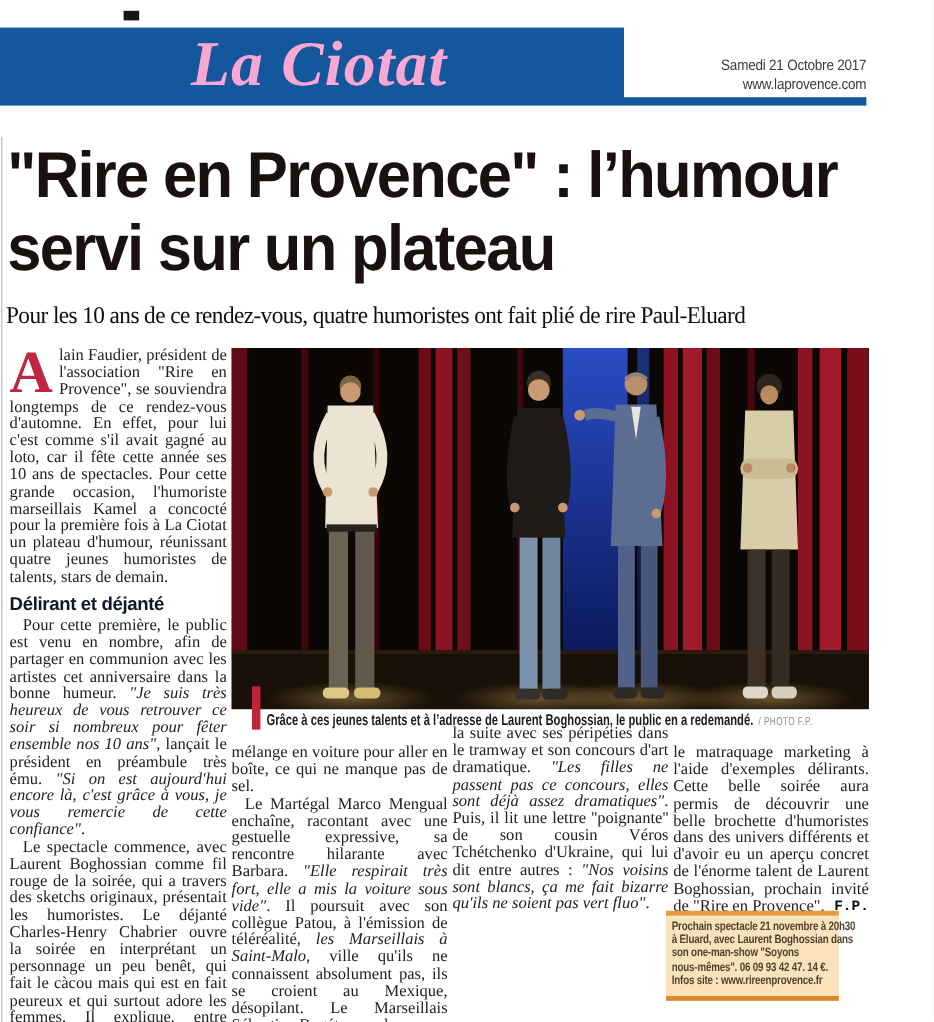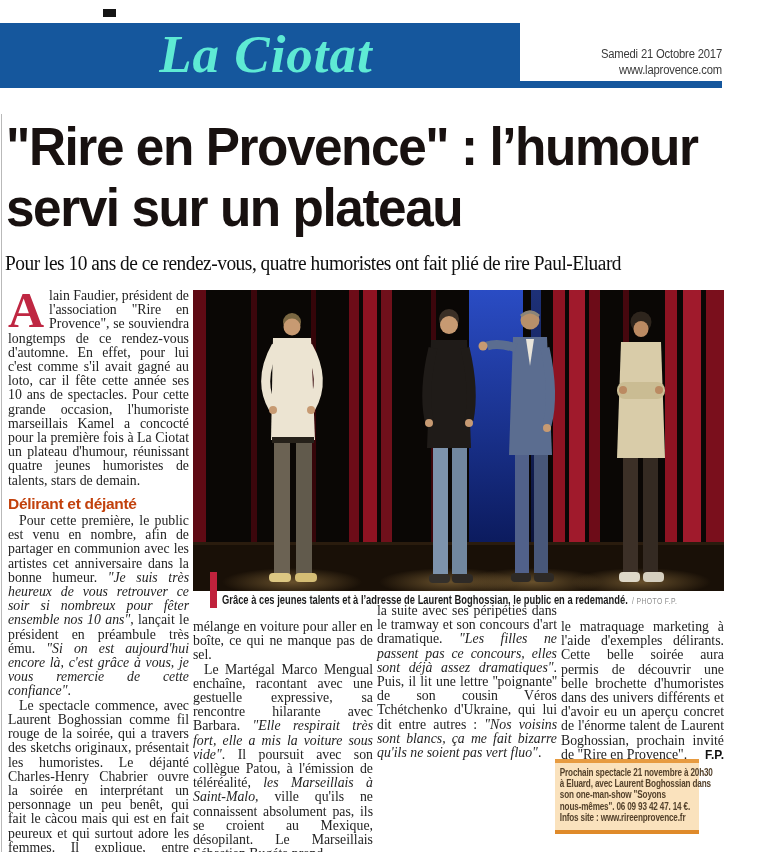--- a/index.html
+++ b/index.html
@@ -4,21 +4,21 @@
 <style>
   html,body{margin:0;padding:0;background:#e9e9e9;}
   .page{position:relative;width:778px;height:852px;background:#ffffff;overflow:hidden;
         font-family:"Liberation Serif",serif;color:#1f1f1f;}
   .abs{position:absolute;}
 
   
   .artifact{left:103px;top:9px;width:13px;height:8px;background:#151515;}
   .banner{left:0;top:23px;width:520px;height:65px;background:#15579d;}
   .banner-title{position:absolute;left:0;top:50%;width:100%;transform:translateY(-54%);
-        text-align:center;color:#5eead4;font-family:"Liberation Serif",serif;
+        text-align:center;color:#f9a8d4;font-family:"Liberation Serif",serif;
         font-style:italic;font-weight:bold;font-size:53px;letter-spacing:1px;padding-left:12px;box-sizing:border-box;}
   .banner-strip{left:520px;top:81px;width:202px;height:7px;background:#15579d;}
   .dateblock{right:56px;top:46px;width:220px;text-align:right;color:#3a3a3a;
         font-family:"Liberation Sans",sans-serif;font-size:12.5px;line-height:16px;
         transform:scaleX(.9);transform-origin:right top;letter-spacing:-.2px;}
 
   
   .headline{left:6px;top:116px;width:780px;color:#181110;
         font-family:"Liberation Sans",sans-serif;font-weight:bold;font-size:54px;
         line-height:61px;letter-spacing:-1.5px;transform:scaleX(.95);transform-origin:left top;}
@@ -28,26 +28,26 @@
   .leftrule{left:1px;top:114px;width:1px;height:738px;background:#b9b9b9;}
 
   
   .bodycol{font-size:13.8px;line-height:14.2px;text-align:justify;color:#222222;}
   .bodycol p{margin:0;}
   .bodycol p.ind{text-indent:11px;}
   .it{font-style:italic;}
   .dropcap{float:left;color:#bf2742;font-weight:bold;font-size:50px;line-height:40px;
         padding:1px 5px 0 0;font-family:"Liberation Serif",serif;}
   .subhead2{font-family:"Liberation Sans",sans-serif;font-weight:bold;font-size:15.5px;
-        letter-spacing:-.3px;color:#c2410c;margin:9px 0 3px 0 !important;text-align:left;}
+        letter-spacing:-.3px;color:#0f172a;margin:9px 0 3px 0 !important;text-align:left;}
   .col1{left:8px;top:289px;width:181px;}
   .col2{left:193px;top:620px;width:180px;}
   .col3{left:377px;top:604px;width:180px;}
   .col4{left:561px;top:620px;width:163px;}
-  .byline{float:right;font-family:Liberation Sans, sans-serif;font-weight:bold;
+  .byline{float:right;font-family:Liberation Mono, monospace;font-weight:bold;
         font-size:12px;color:#111;}
 
   
   .photo{left:193px;top:290px;width:531px;height:301px;background:#0a0806;overflow:hidden;}
   .photo svg{display:block;}
   .captionbar{left:210px;top:572px;width:7px;height:36px;background:#c0223c;z-index:5;}
   .caption{left:222px;top:592px;width:700px;transform:scaleX(.72);transform-origin:left top;
         font-family:"Liberation Sans",sans-serif;font-weight:bold;font-size:13px;color:#1c1c1c;}
   .credit{font-weight:normal;font-size:9.5px;color:#8d8d8d;letter-spacing:.5px;padding-left:6px;}
 

